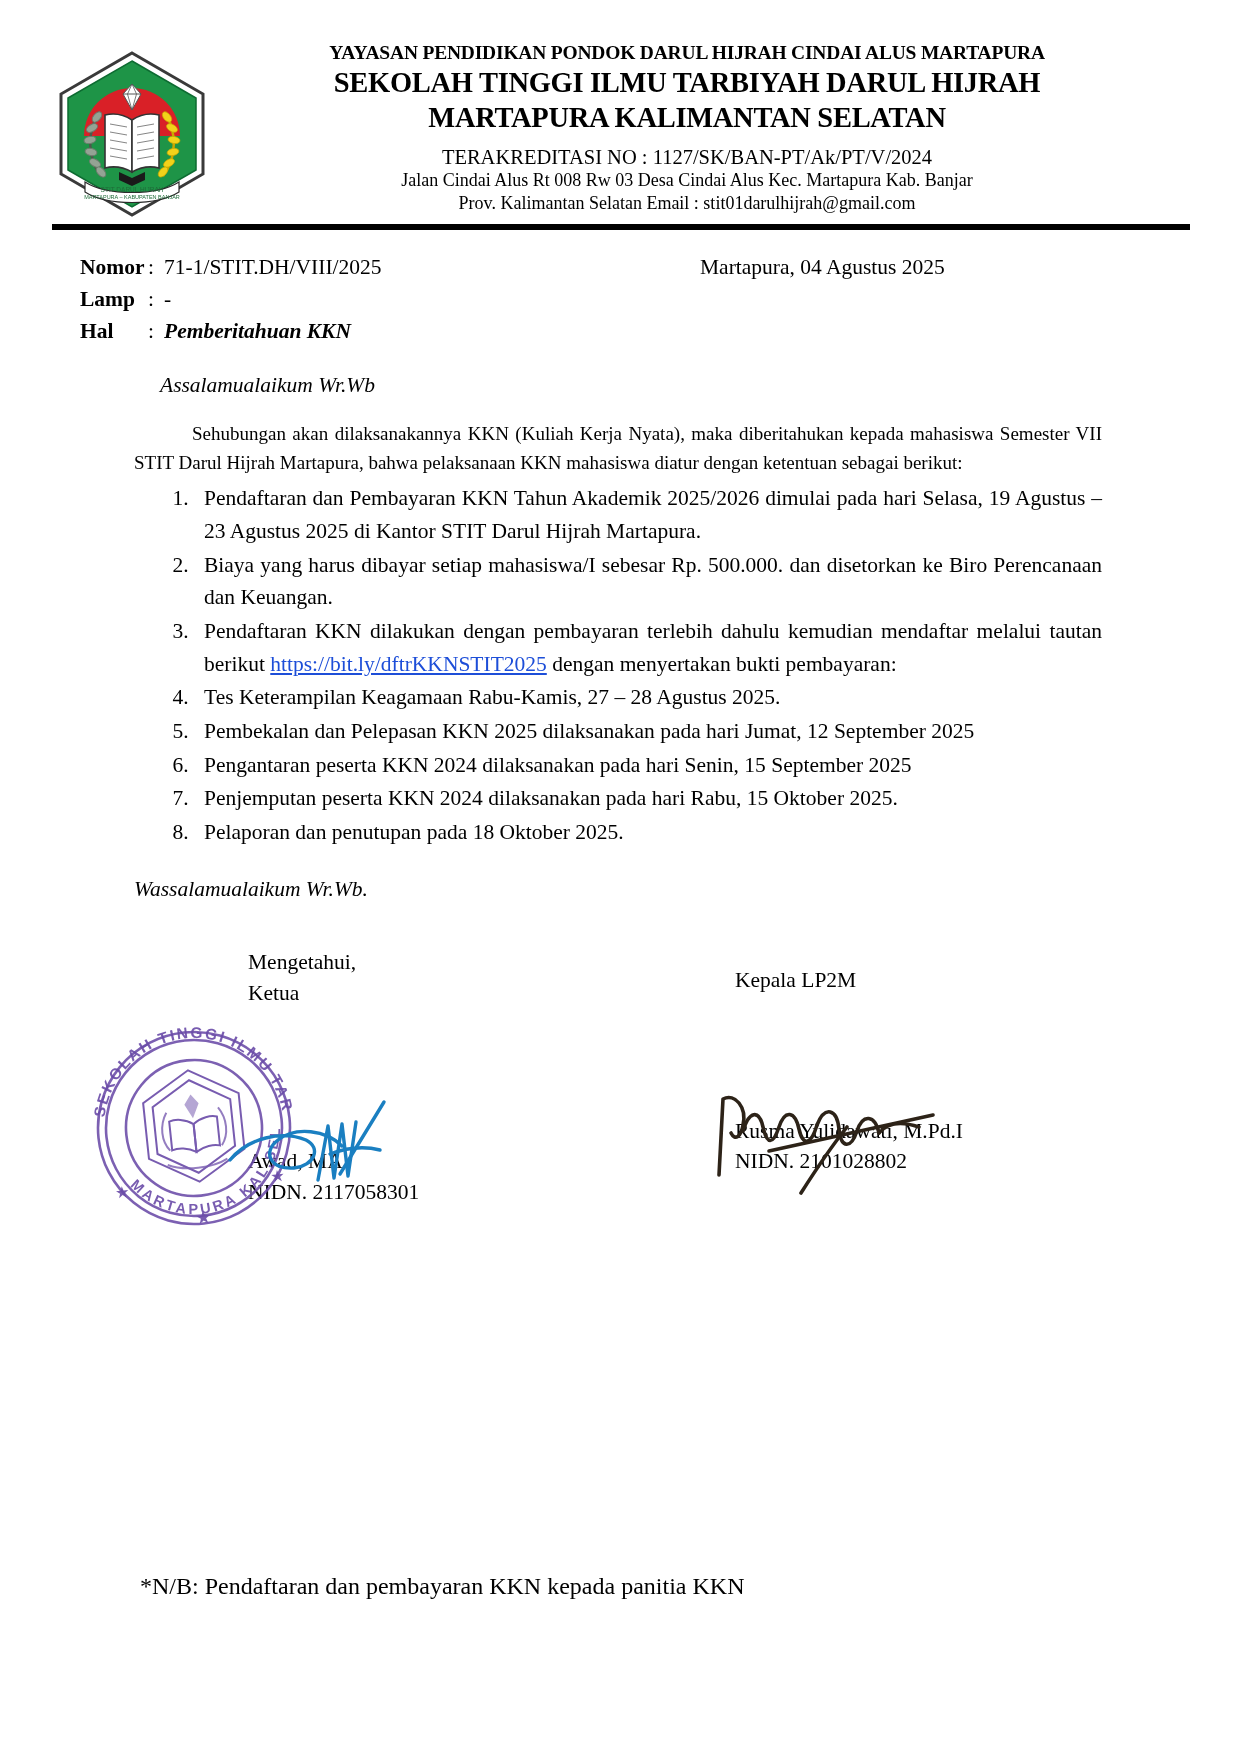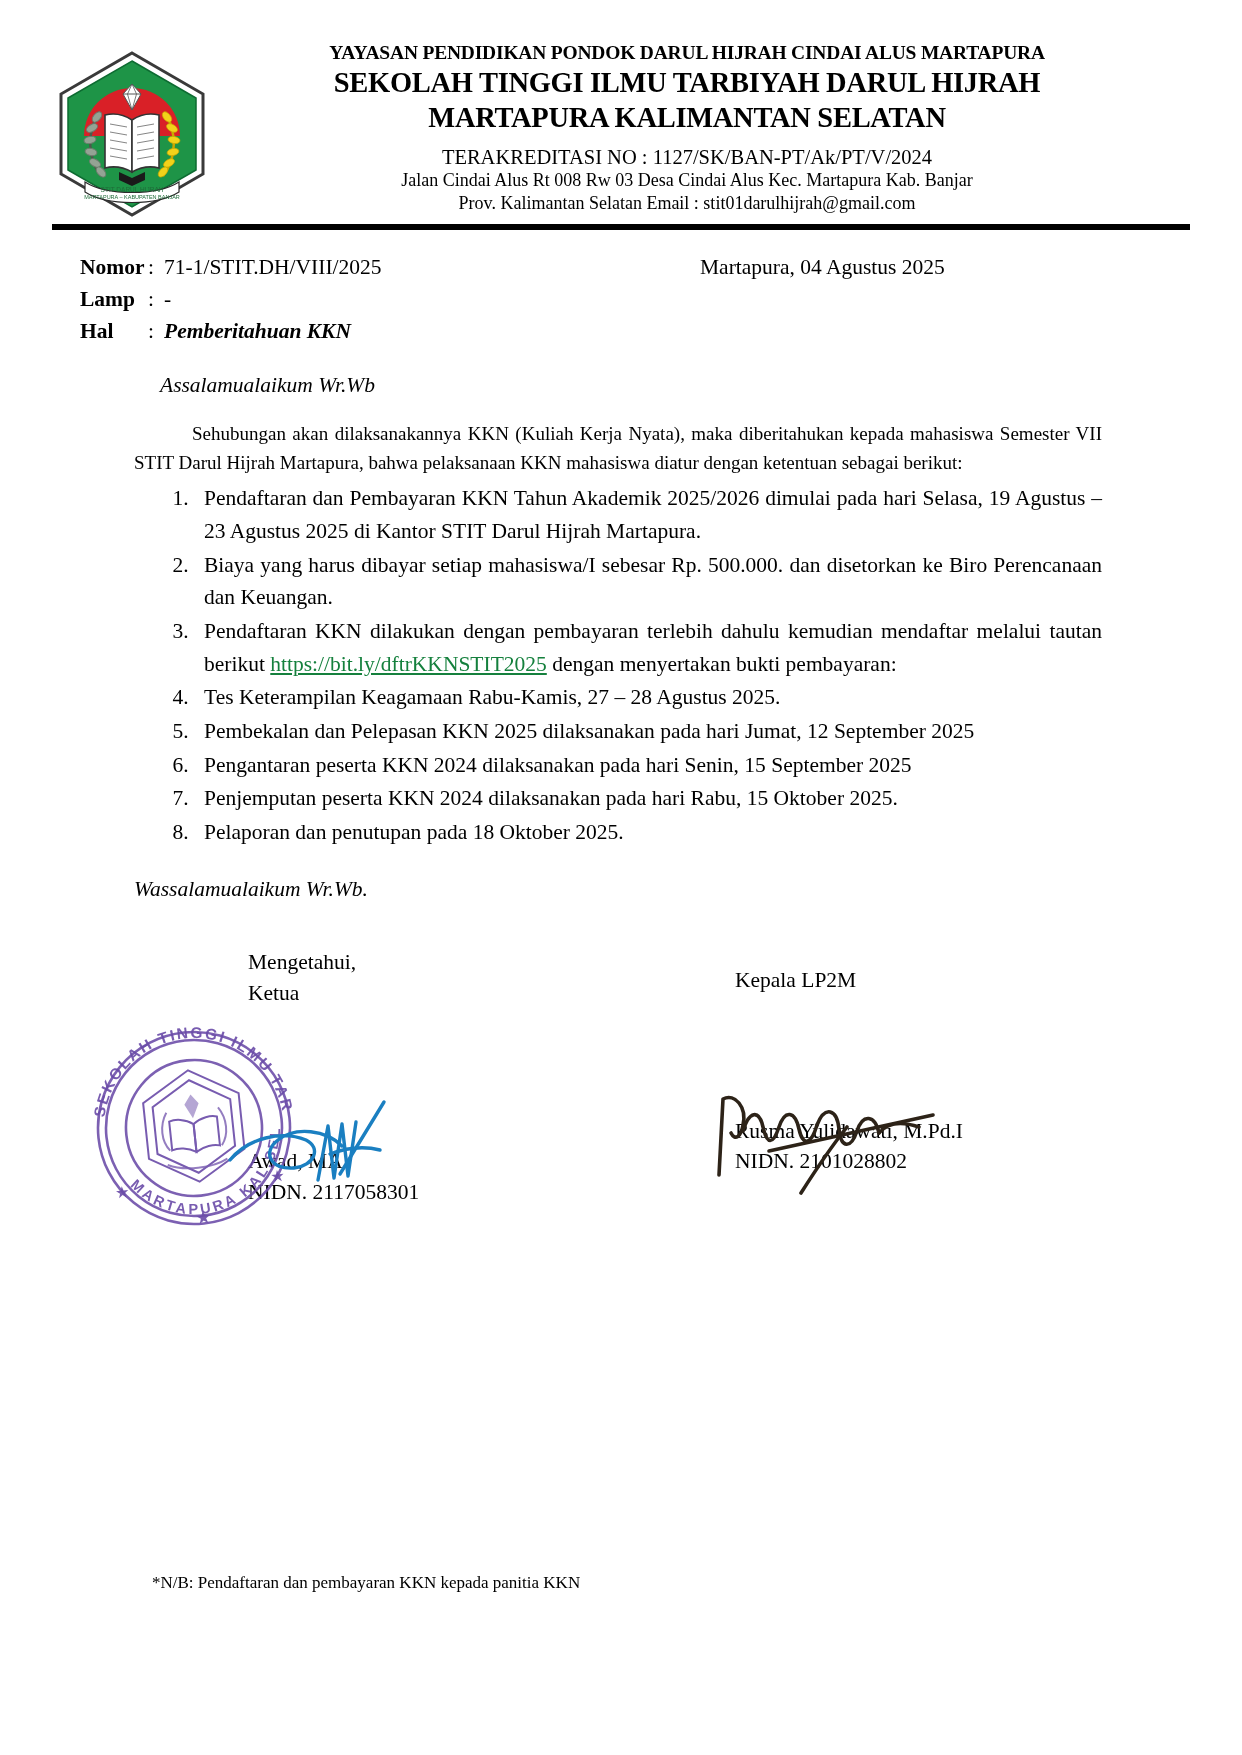--- a/index.html
+++ b/index.html
@@ -106,21 +106,21 @@
     line-height: 1.52;
   }
   ol.items > li {
     text-align: justify;
     padding-left: 10px;
     margin-top: 1px;
   }
   ol.items > li::marker { font-size: 21.5px; }
 
   a.link {
-    color: #15803d;
+    color: #1d4ed8;
     text-decoration: underline;
   }
 
   .closing {
     margin: 24px 140px 0 134px;
     font-size: 21.5px;
     line-height: 1.52;
   }
   .closing .wass { font-style: italic; }
 
@@ -162,22 +162,21 @@
     width: 240px;
     height: 120px;
     pointer-events: none;
   }
 
   
   .footnote {
     position: absolute;
     left: 140px;
     top: 1573px;
-    font-size: 17px;
-    margin-left: 12px;
+    font-size: 24px;
   }
 </style>
 </head>
 <body>
 
 <div class="page">
 
   <div class="letterhead">
 
     <div class="logo-wrap">

